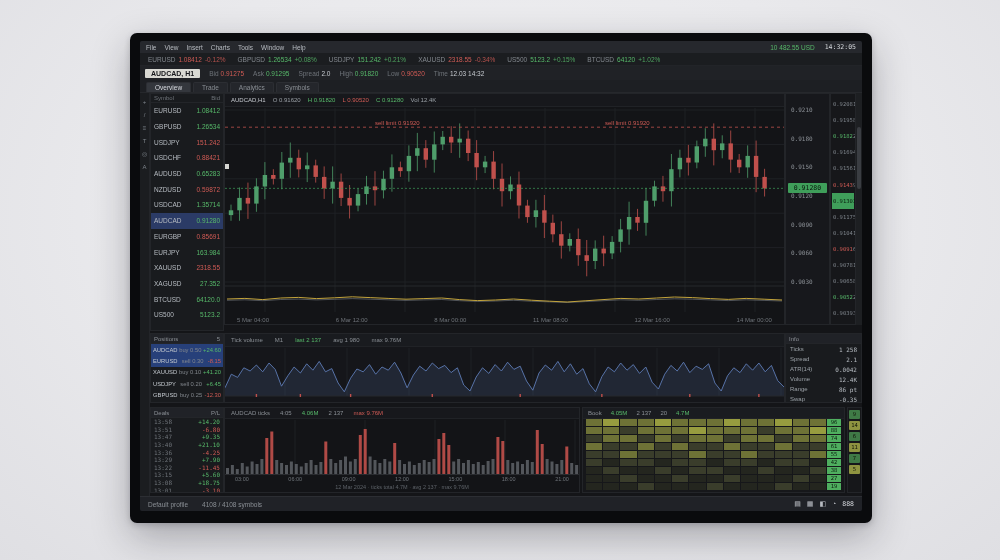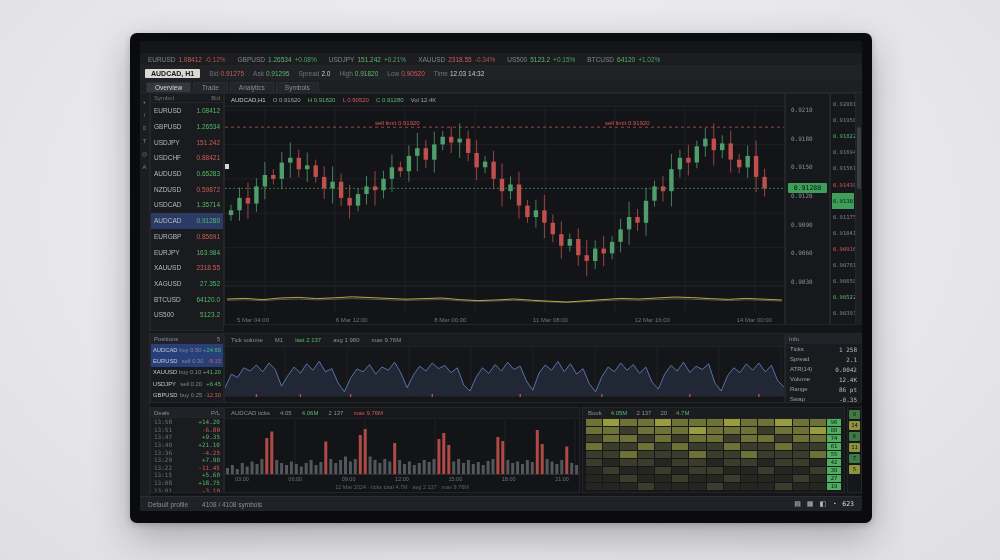--- a/index.html
+++ b/index.html
@@ -105,20 +105,35 @@
   .sb-right{margin-left:auto;display:flex;gap:6px;align-items:center;}
   .status-ic{color:#b8bcc2;font-size:7px;}
   .counter{color:#d8dbe0;}
 </style>
 </head>
 <body>
 
 <div class="monitor">
   <div class="screen">
 
+    <div class="menubar">
+      <div id="menuItems">
+          <span class="m-item">File</span>
+          <span class="m-item">View</span>
+          <span class="m-item">Insert</span>
+          <span class="m-item">Charts</span>
+          <span class="m-item">Tools</span>
+          <span class="m-item">Window</span>
+          <span class="m-item">Help</span>
+        </div>
+      <div class="mb-right">
+        <span class="up">10 482.55 USD</span>
+        <span class="mono">14:32:05</span>
+      </div>
+    </div>
 
     <div class="tickerbar" id="tickerQuotes">
         <span class="quote">
           <span class="q-sym">EURUSD</span>
           <span class="down">1.08412</span>
           <span class="down q-chg">-0.12%</span>
         </span>
         <span class="quote">
           <span class="q-sym">GBPUSD</span>
           <span class="up">1.26534</span>
@@ -906,18 +921,18 @@
     <div class="statusbar">
       <span>Default profile</span>
       <span>4108 / 4108 symbols</span>
       <div class="sb-right">
         <span id="statusIcons" style="display:flex;gap:6px;">
             <span class="status-ic">▤</span>
             <span class="status-ic">▦</span>
             <span class="status-ic">◧</span>
             <span class="status-ic">◔</span>
           </span>
-        <span class="counter">623</span>
+        <span class="counter">888</span>
       </div>
     </div>
 
   </div>
 </div>
 
 </body></html>

